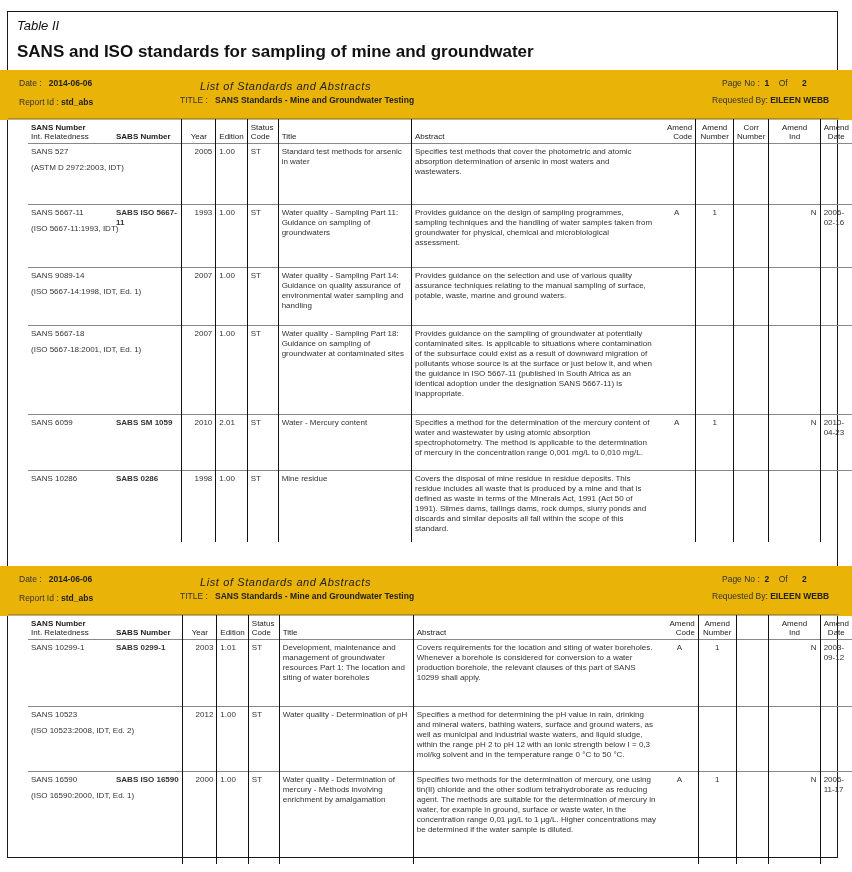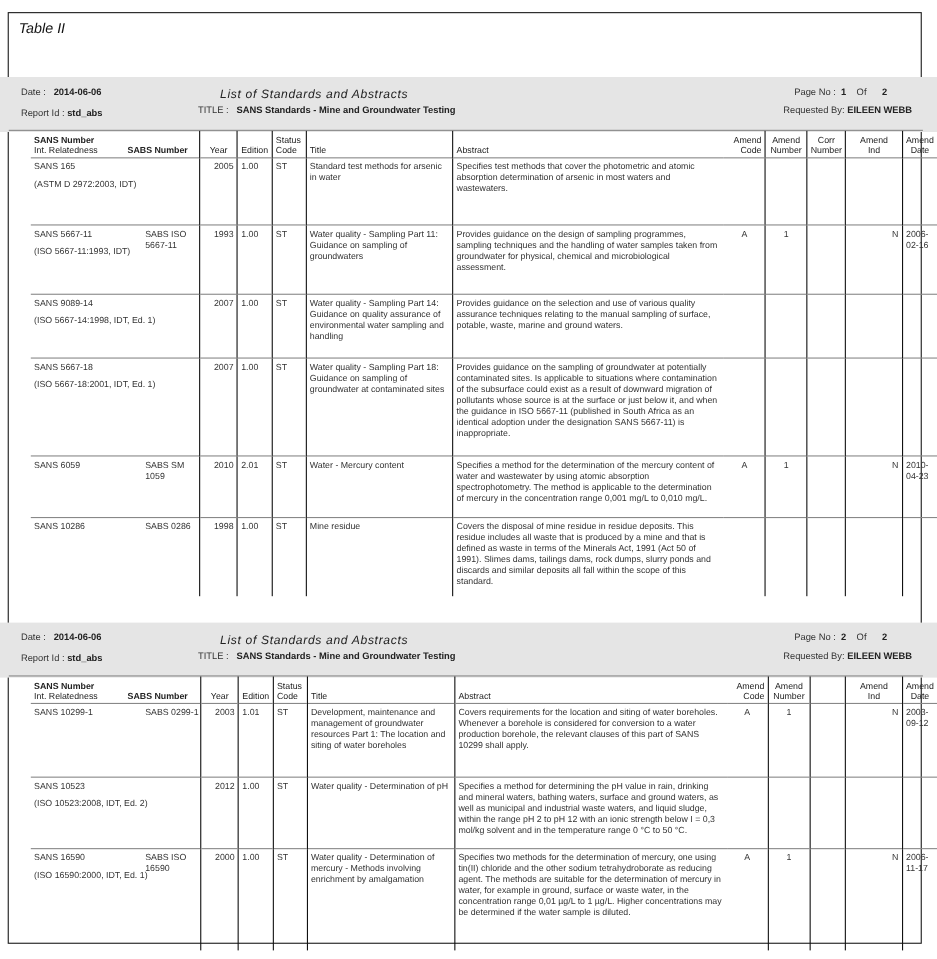--- a/index.html
+++ b/index.html
@@ -6,45 +6,46 @@
   body { width: 852px; height: 872px; position: relative; overflow: hidden;
          font-family: "Liberation Sans", sans-serif; color: #222; }
   .frame { position: absolute; left: 7px; top: 11px; width: 831px; height: 847px;
            border: 1px solid #1a1a1a; box-sizing: border-box; }
   .caption-box { position: absolute; left: 0; top: 0; width: 829px; height: 58px;
                  border-bottom: 3px solid #0f766e; }
   .caption-label { position: absolute; left: 9px; top: 6px; font-style: italic; font-size: 13px; color: #111; }
   .caption-title { position: absolute; left: 9px; top: 30px; font-weight: bold; font-size: 17px; color: #111; }
 
   .page { position: absolute; left: 0; width: 852px; }
-  .rpt-hdr { position: absolute; left: 0; top: 0; width: 852px; height: 50px; background: #e5e5e5; }
+  .rpt-hdr { position: absolute; left: 0; top: 0; width: 852px; height: 50px; background: #eab308; }
   .rh { position: absolute; font-size: 8.5px; color: #333; white-space: nowrap; }
   .rh b { font-weight: bold; color: #222; }
   .rh-title { position: absolute; left: 200px; width: 450px; text-align: left; font-style: italic;
               font-size: 11px; letter-spacing: 0.6px; color: #222; }
   .hdr-rule { position: absolute; left: 0; height: 1px; background: #888; width: 831px; }
 
   table.grid { position: absolute; left: 8px; border-collapse: collapse; table-layout: fixed; font-size: 8px; margin-left: 20px; }
   table.grid td { vertical-align: top; padding: 3px 3px 0 3px; color: #333; line-height: 10px; overflow: hidden; }
   table.grid thead td { font-size: 8px; line-height: 9px; vertical-align: bottom; padding-bottom: 2px; color: #222; }
   table.grid tbody tr { border-top: 1px solid #888; }
   .vl { border-left: 1px solid #111; }
   .r { text-align: right; }
   .c { text-align: center; }
   .bold { font-weight: bold; }
   .sub { display: block; margin-top: 6px; }
-  .sabs { position: absolute; left: 104px; top: 3px; }
+  .sabs { position: absolute; left: 88px; top: 3px; font-weight: bold; }
   .cell-rel { position: relative; }
 </style>
 </head>
 <body>
 
 <div class="frame">
   <div class="caption-box">
     <div class="caption-label">Table II</div>
+    <div class="caption-title">SANS and ISO standards for sampling of mine and groundwater</div>
   </div>
 </div>
 
 <div id="pages">
     <div class="page" style="top: 70px;">
       <div class="rpt-hdr">
         <div class="rh" style="left:19px;top:8px;">
           <span>Date :</span>&nbsp;&nbsp;
           <b>2014-06-06</b>
         </div>
@@ -97,21 +98,21 @@
             <td class="r"><span>Amend</span><br><span>Code</span></td>
             <td class="vl c"><span>Amend</span><br><span>Number</span></td>
             <td class="vl c"><span>Corr</span><br><span>Number</span></td>
             <td class="vl c"><span>Amend</span><br><span>Ind</span></td>
             <td class="vl c"><span>Amend</span><br><span>Date</span></td>
           </tr>
         </thead>
         <tbody>
           <tr style="height:61px">
               <td class="cell-rel">
-                <span>SANS 165</span>
+                <span>SANS 527</span>
                 <span class="sabs"></span>
                 <span class="sub">(ASTM D 2972:2003, IDT)</span>
               </td>
               <td class="vl r">2005</td>
               <td class="vl">1.00</td>
               <td class="vl">ST</td>
               <td class="vl">Standard test methods for arsenic in water</td>
               <td class="vl">Specifies test methods that cover the photometric and atomic absorption determination of arsenic in most waters and wastewaters.</td>
               <td class="c"></td>
               <td class="vl c"></td>

